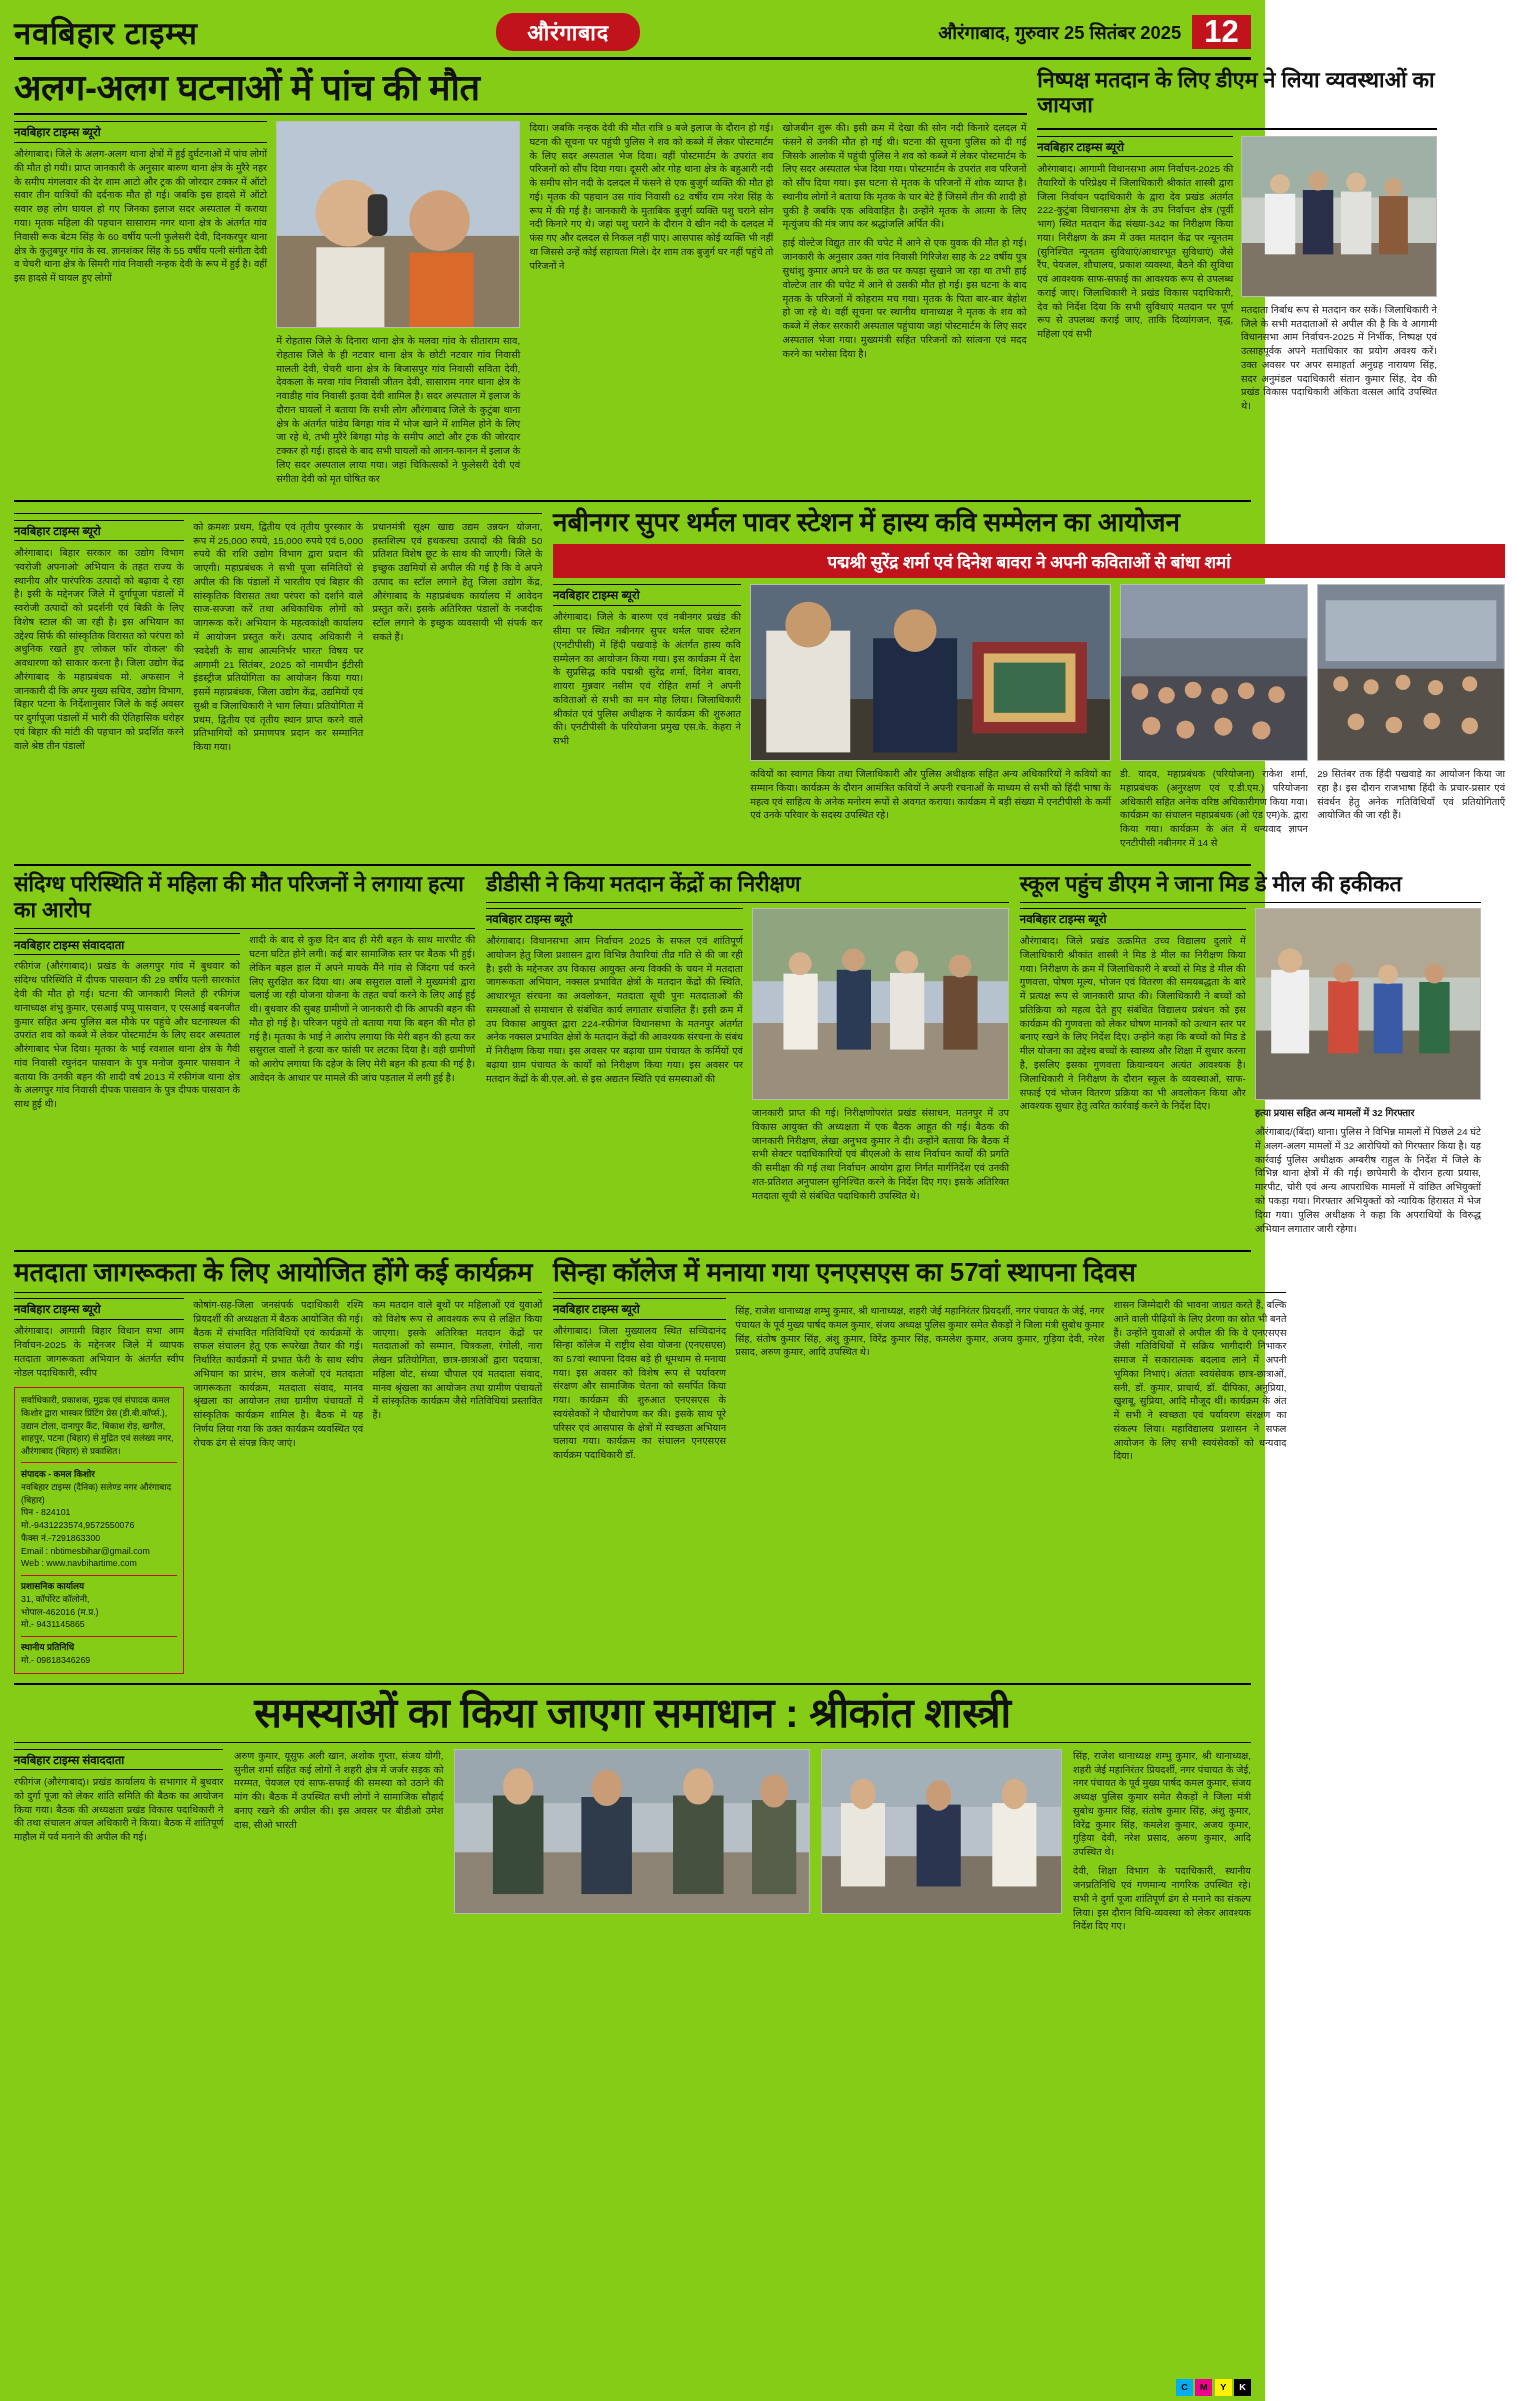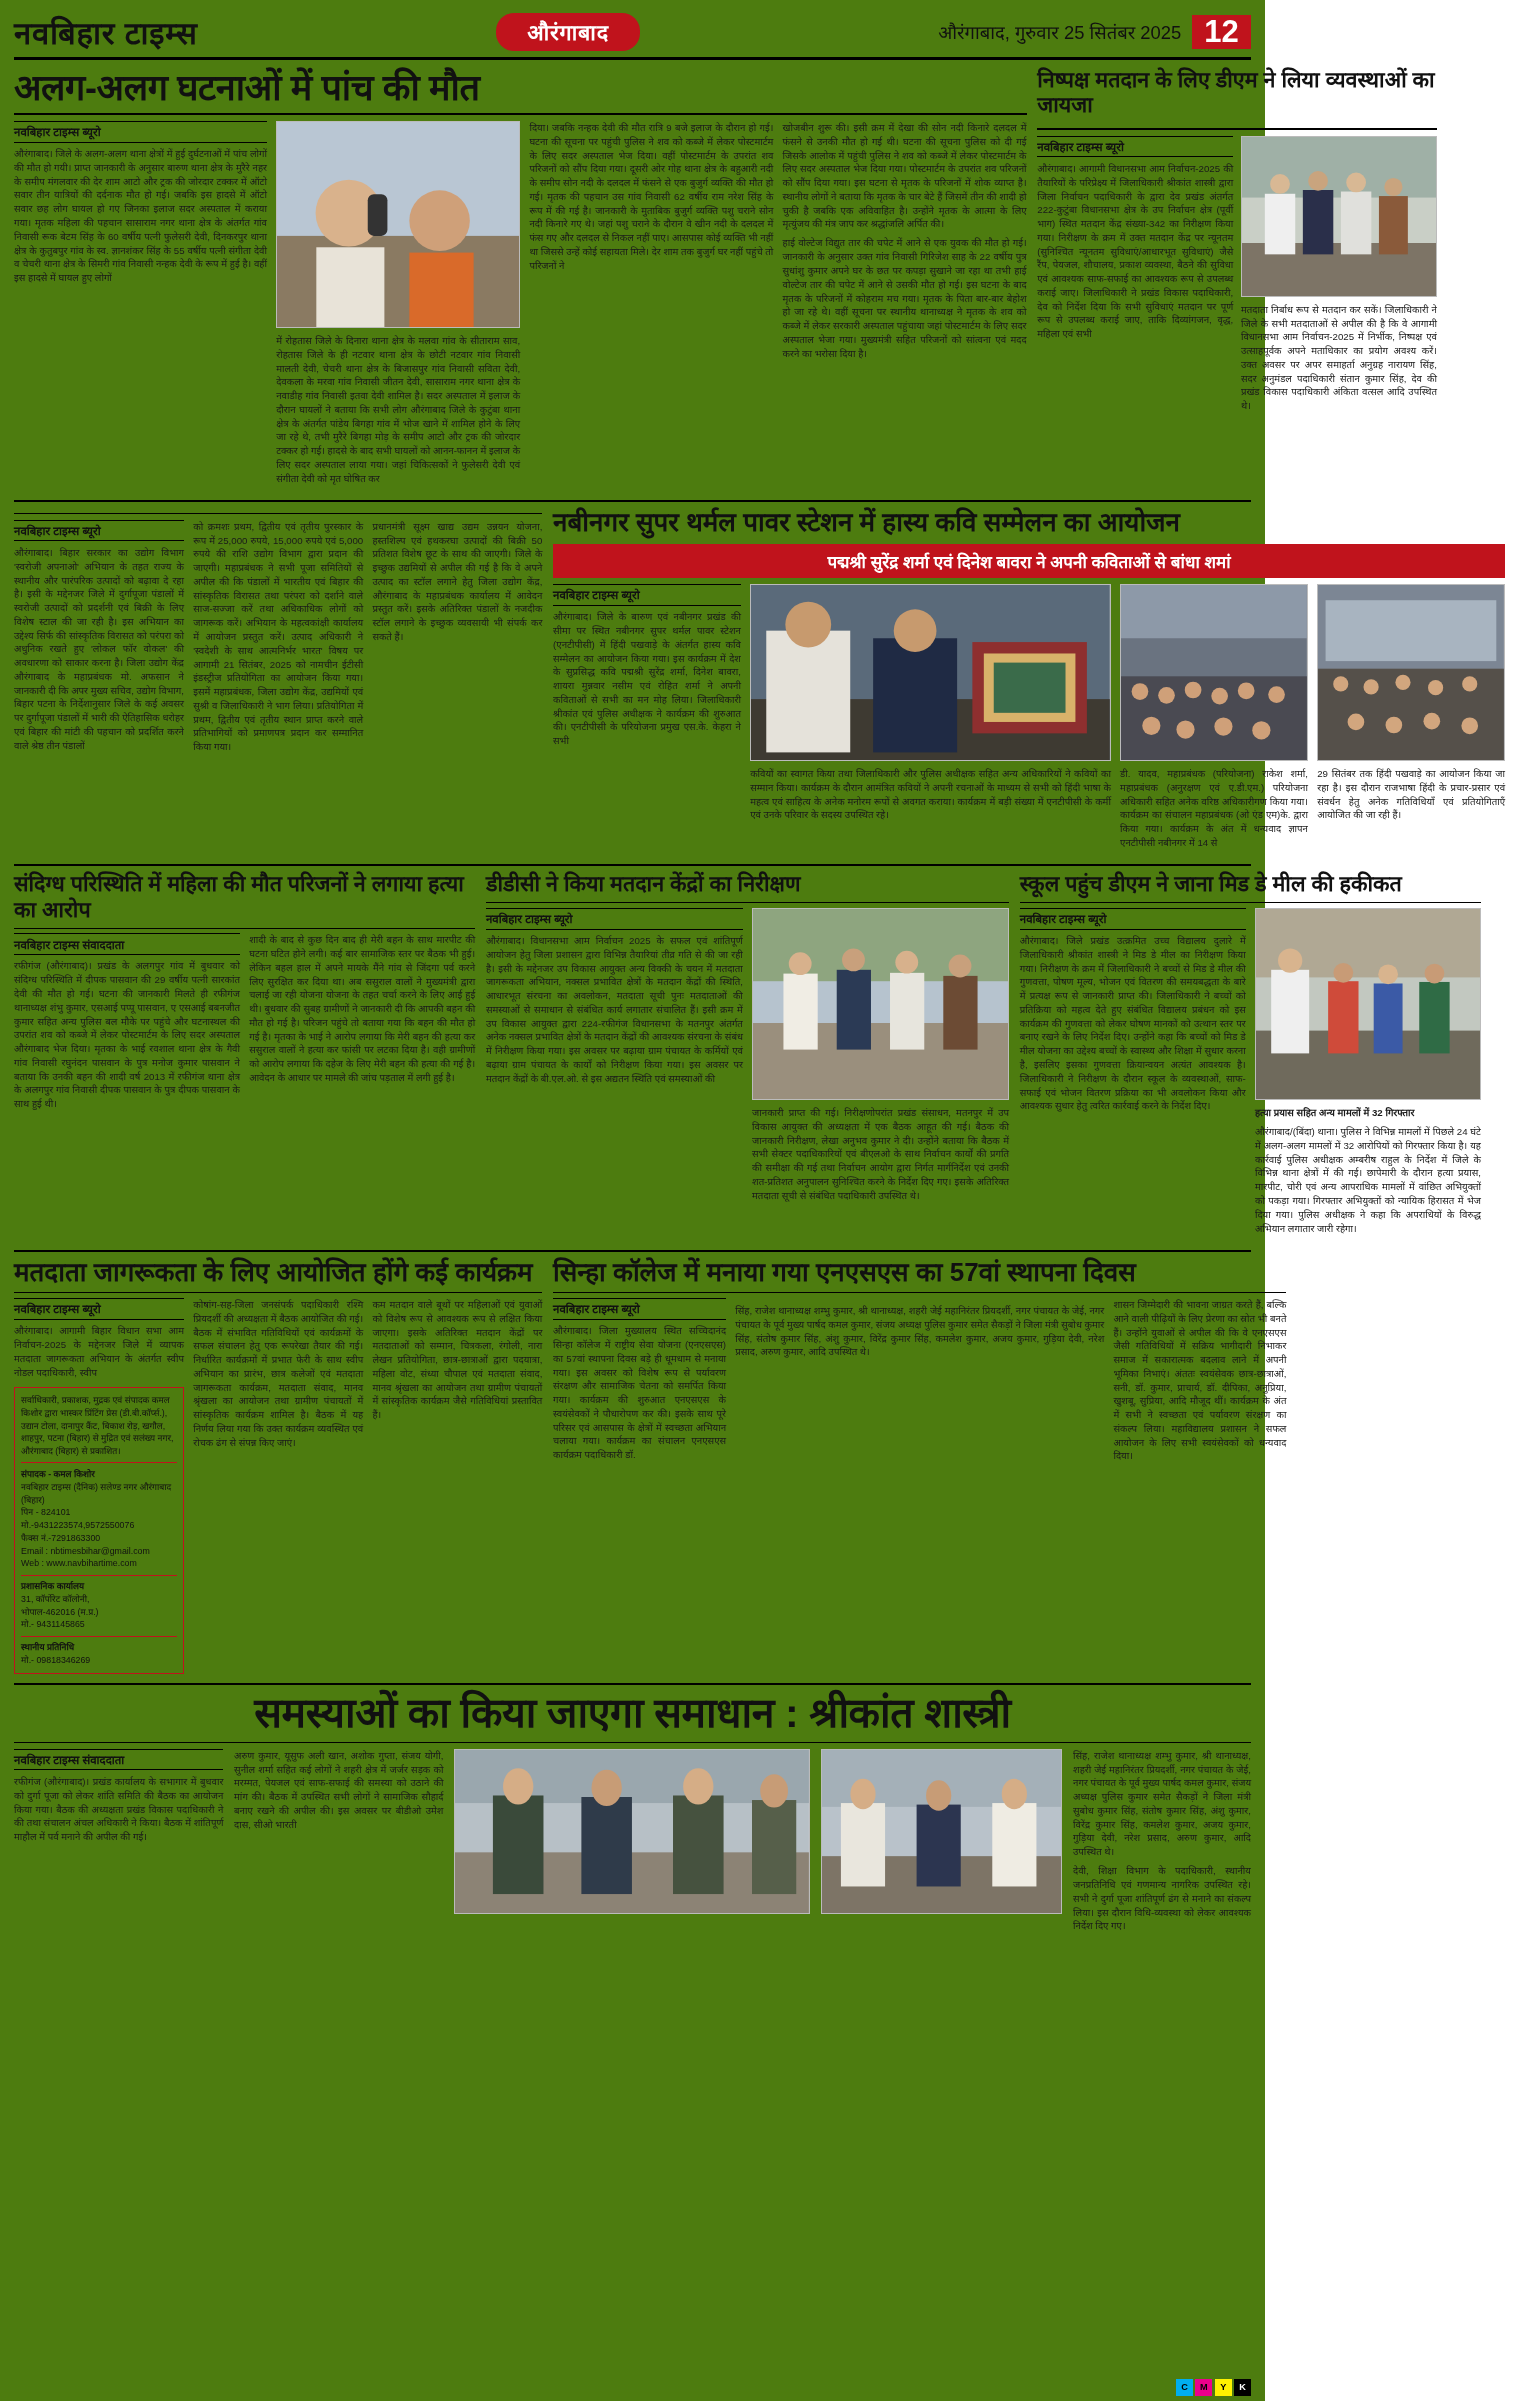--- a/index.html
+++ b/index.html
@@ -3,28 +3,28 @@
 <meta charset="utf-8">
 <style>
   * { box-sizing: border-box; }
   html, body { margin:0; padding:0; }
   body {
     width:1535px; height:2401px;
     background:#ffffff;
     font-family:"Liberation Sans", sans-serif;
     color:#111;
   }
-  .page { position:relative; width:1265px; height:2401px; padding:10.7px 14px; background:#4d7c0f; }
+  .page { position:relative; width:1265px; height:2401px; padding:10.7px 14px; background:#84cc16; }
 
   
   .masthead { display:flex; align-items:center; justify-content:space-between; border-bottom:3.1px solid #000; padding-bottom:4.6px; }
   .mast-left { font-size:31px; font-weight:bold; letter-spacing:0.8px; color:#111; font-family:"Liberation Sans", sans-serif; }
   .mast-center { background:#c0131c; color:#fff; font-size:21.5px; font-weight:bold; padding:4.6px 31px; letter-spacing:0.8px;border-radius:18px; }
   .mast-right { display:flex; align-items:center; gap:10.7px; }
-  .mast-date { font-size:18.4px; font-weight:normal; }
+  .mast-date { font-size:18.4px; font-weight:bold; }
   .mast-page { background:#c0131c; color:#fff; font-size:31px; font-weight:bold; padding:1.5px 12.3px; line-height:1; }
 
   
   .rule { border-top:1.5px solid #000; margin:4.6px 0; }
   .hl { font-weight:bold; }
   .byline { font-size:11.5px; font-weight:bold; border-top:1.5px solid #000; border-bottom:1.5px solid #000; padding:2.3px 0; margin-bottom:4.6px; }
   .body-text { font-size:9.7px; line-height:1.42; text-align:justify; color:#1a1a1a; }
   .body-text p { margin:0 0 5.4px 0; }
   .photo { background:#d8d8d8; position:relative; overflow:hidden; border:0.8px solid #bbb; }
 

